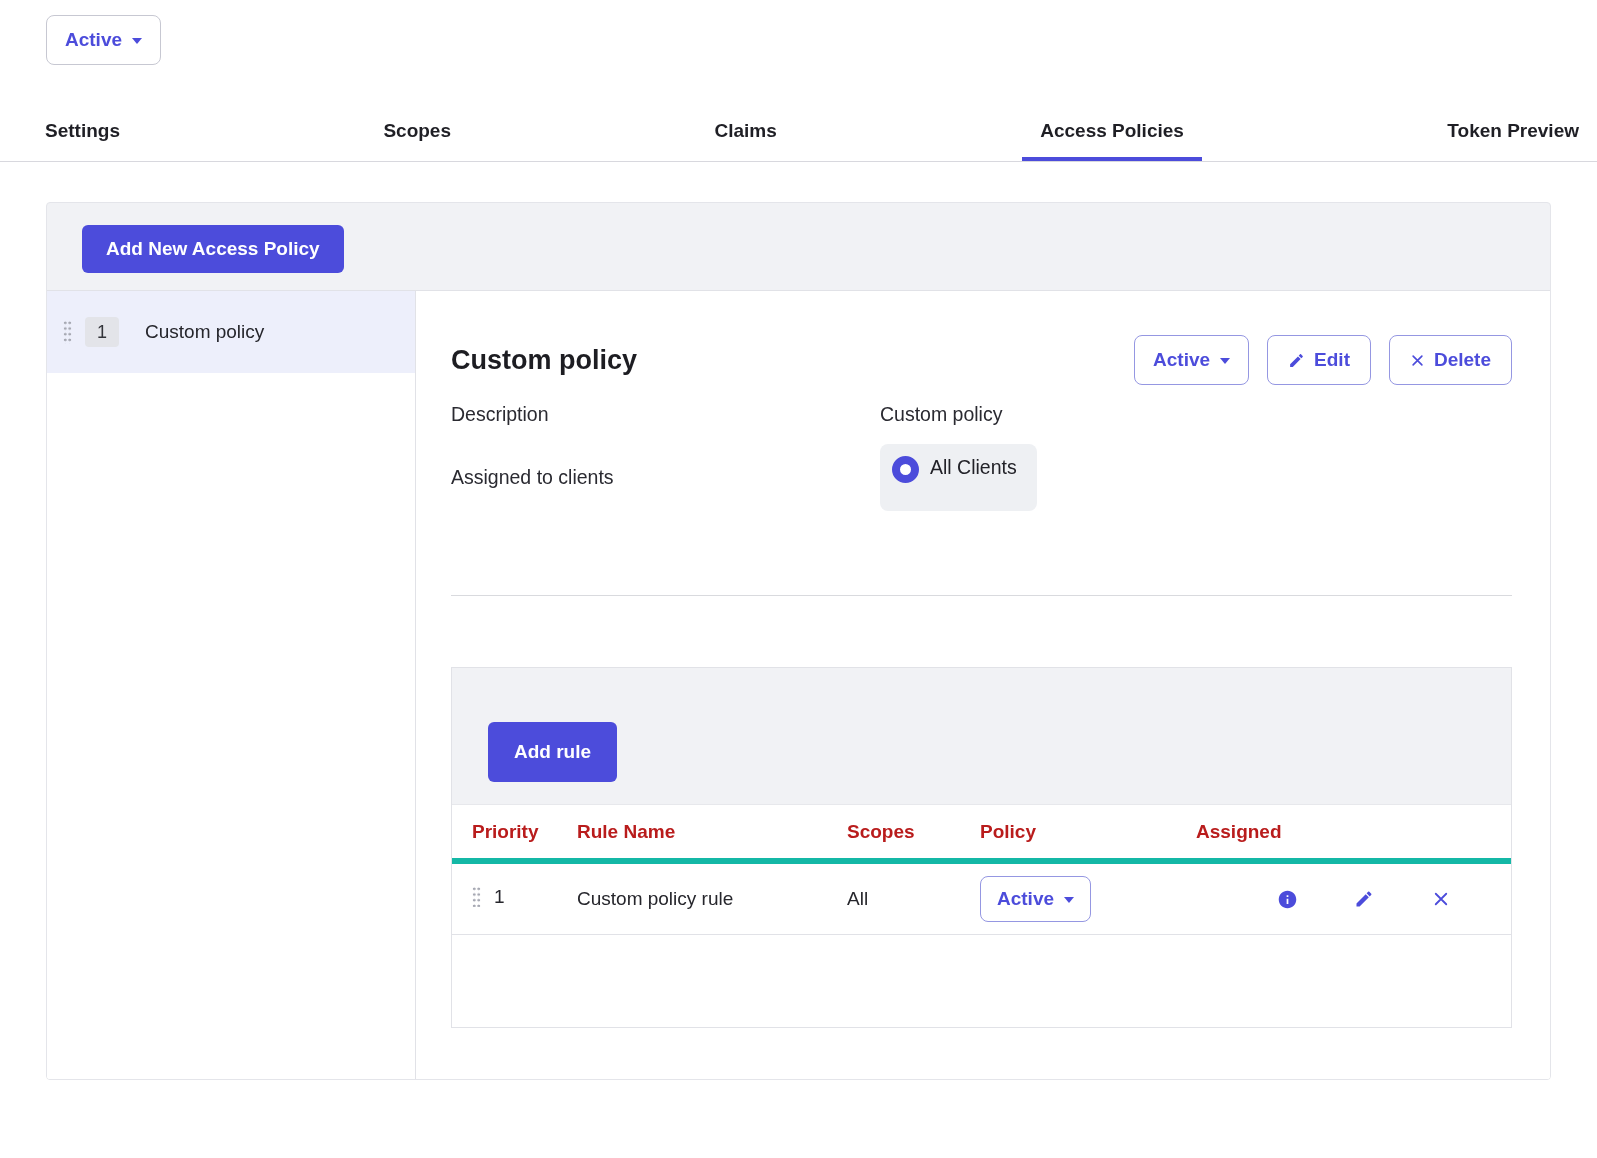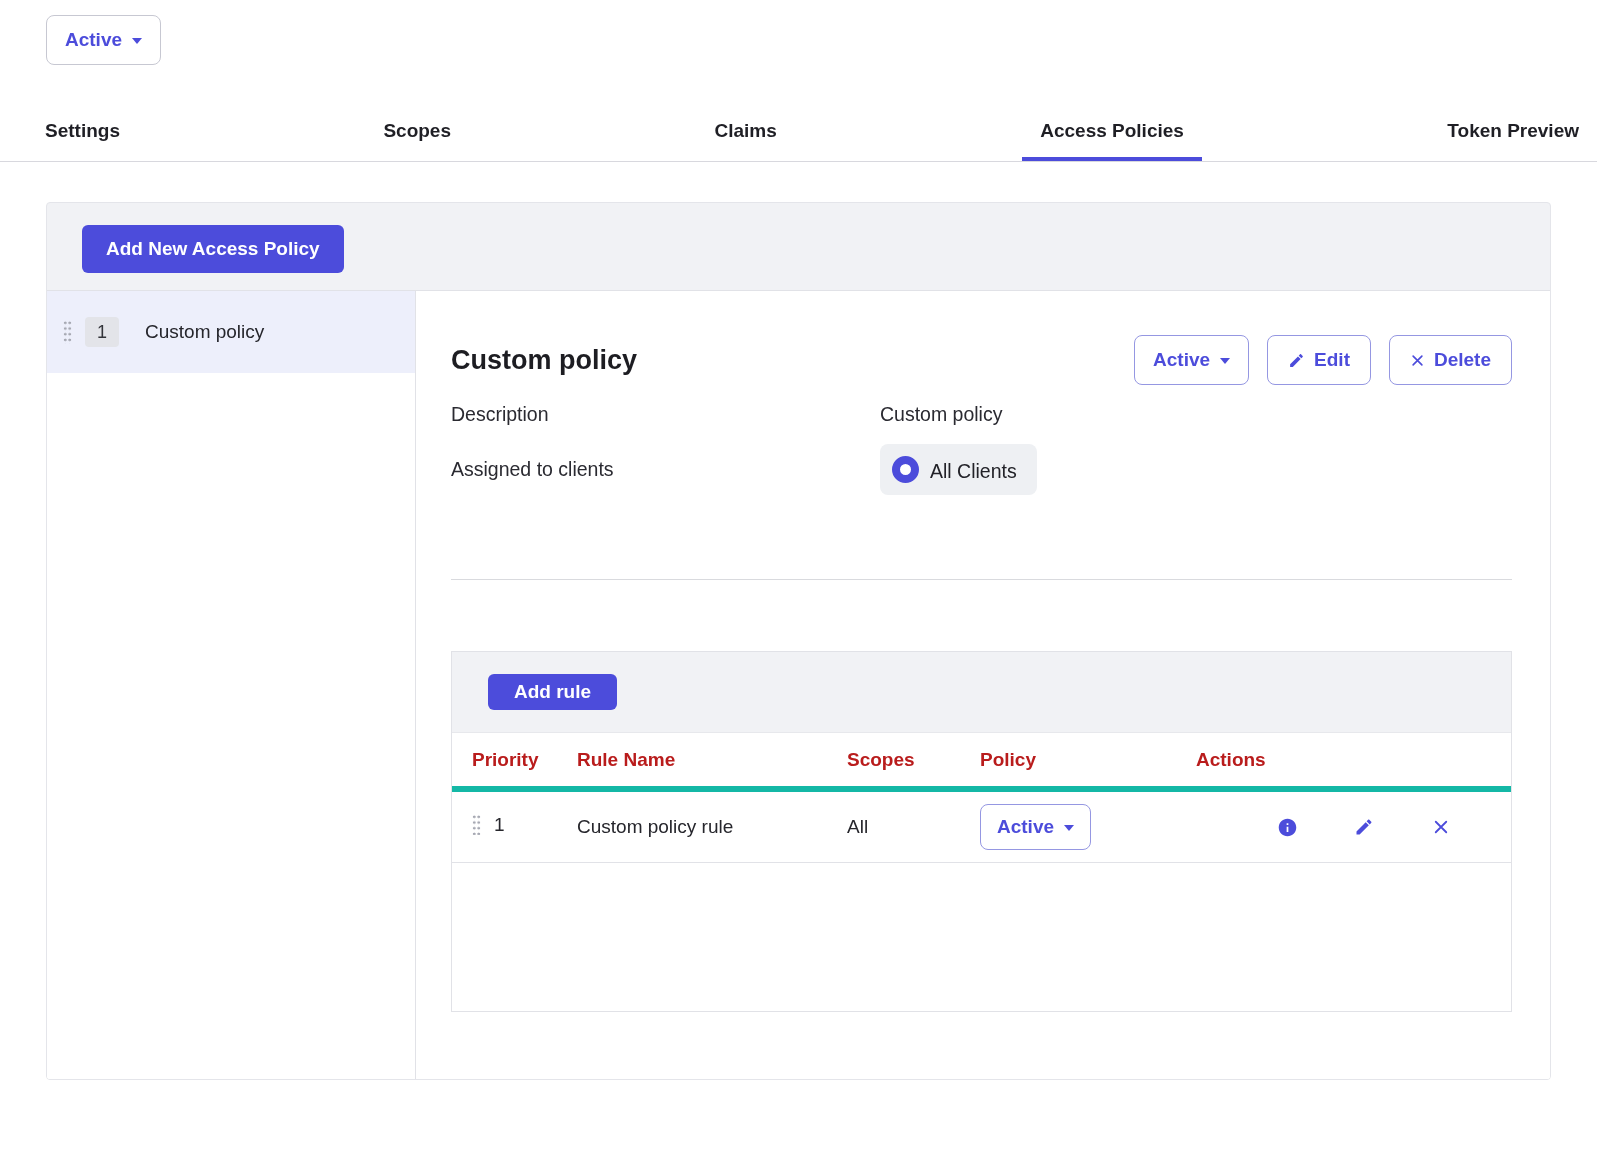--- a/index.html
+++ b/index.html
@@ -143,25 +143,25 @@
     align-items:center;
     gap:9px;
   }
   .outline-btn svg, .icon-btn svg { display:block; }
 
   .field-row { display:flex; align-items:center; margin-top:18px; }
   .field-label { width:429px; font-size:19.5px; color:#2a2a31; flex:none; }
   .field-value { font-size:19.5px; color:#2a2a31; }
   .chip {
     display:inline-flex;
-    align-items:flex-end;
+    align-items:flex-start;
     gap:11px;
     background:#eef0f3;
     border-radius:8px;
-    padding:12px 20px 12px 12px;
+    padding:12px 20px 28px 12px;
     font-size:19.5px;
     color:#222228;
   }
   .radio {
     width:27px; height:27px;
     border-radius:50%;
     border:8px solid var(--accent);
     background:#fff;
     flex:none;
   }
@@ -178,21 +178,21 @@
     border:1px solid #e1e2e7;
     height:361px;
     background:#fff;
     overflow:hidden;
   }
   .rules-head {
     background:#f1f2f5;
     padding:22px 0 22px 36px;
     border-bottom:1px solid #e7e8ec;
   }
-  .add-rule { padding:7px 26px; }
+  .add-rule { padding:19px 26px;margin-top:32px; }
 
   .rules-table { width:100%; border-collapse:collapse; font-size:19px; }
   .rules-table th {
     text-align:left;
     font-weight:700;
     padding:16px 0 15px;
     color:#b91c1c;
     border-bottom:6px solid #14b8a6;
   }
   .rules-table th:nth-child(1) { width:125px; padding-left:20px; }
@@ -300,21 +300,21 @@
         <div class="rules-head">
           <button class="solid-btn add-rule">Add rule</button>
         </div>
         <table class="rules-table">
           <thead>
             <tr>
               <th>Priority</th>
               <th>Rule Name</th>
               <th>Scopes</th>
               <th>Policy</th>
-              <th>Actions</th>
+              <th>Assigned</th>
             </tr>
           </thead>
           <tbody>
             <tr>
               <td>
                 <span class="cell-prio-inner">
                   <span class="drag small"></span>
                   <span>1</span>
                 </span>
               </td>

